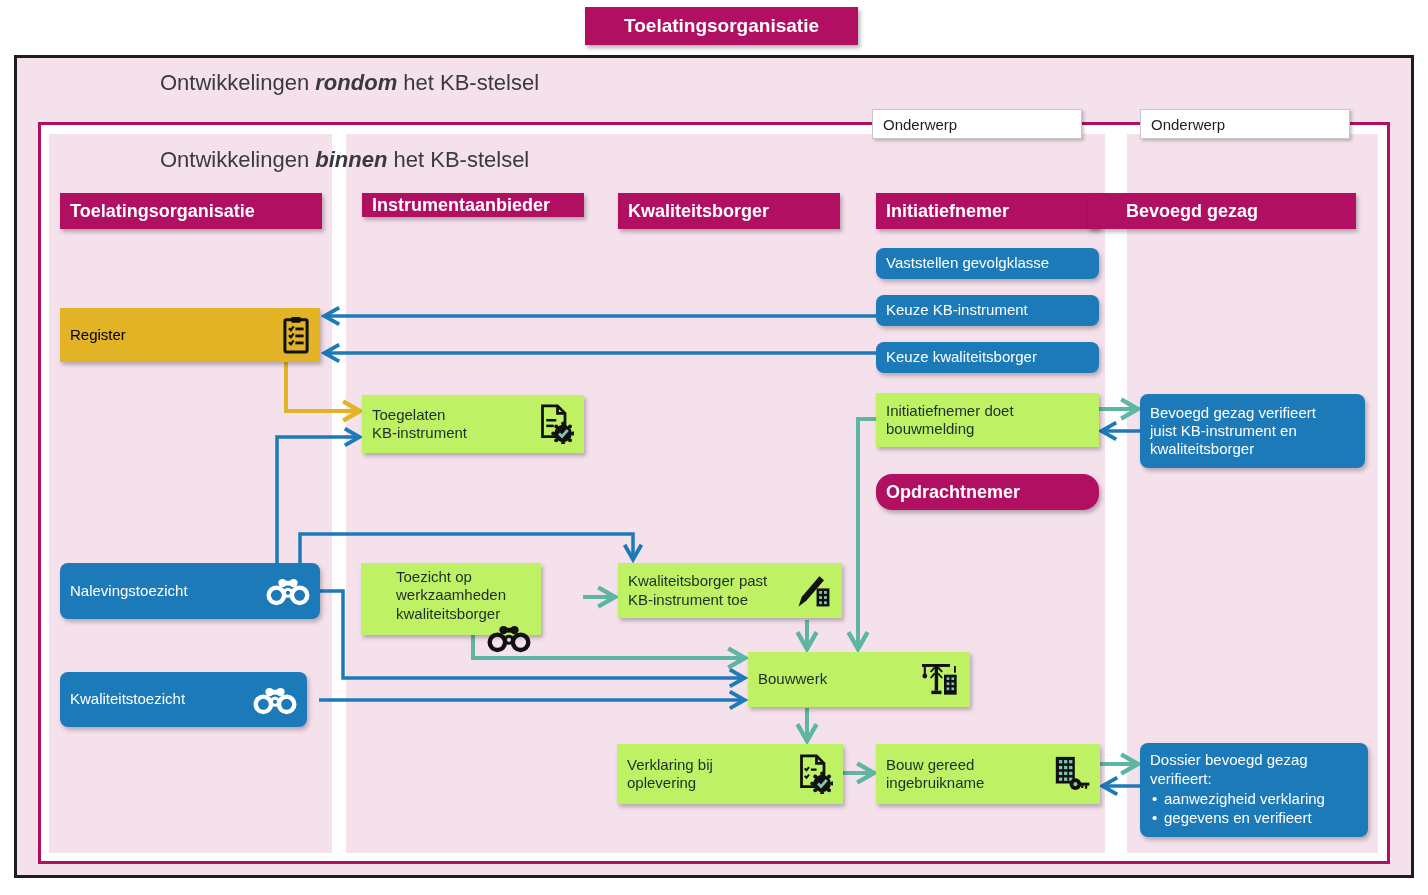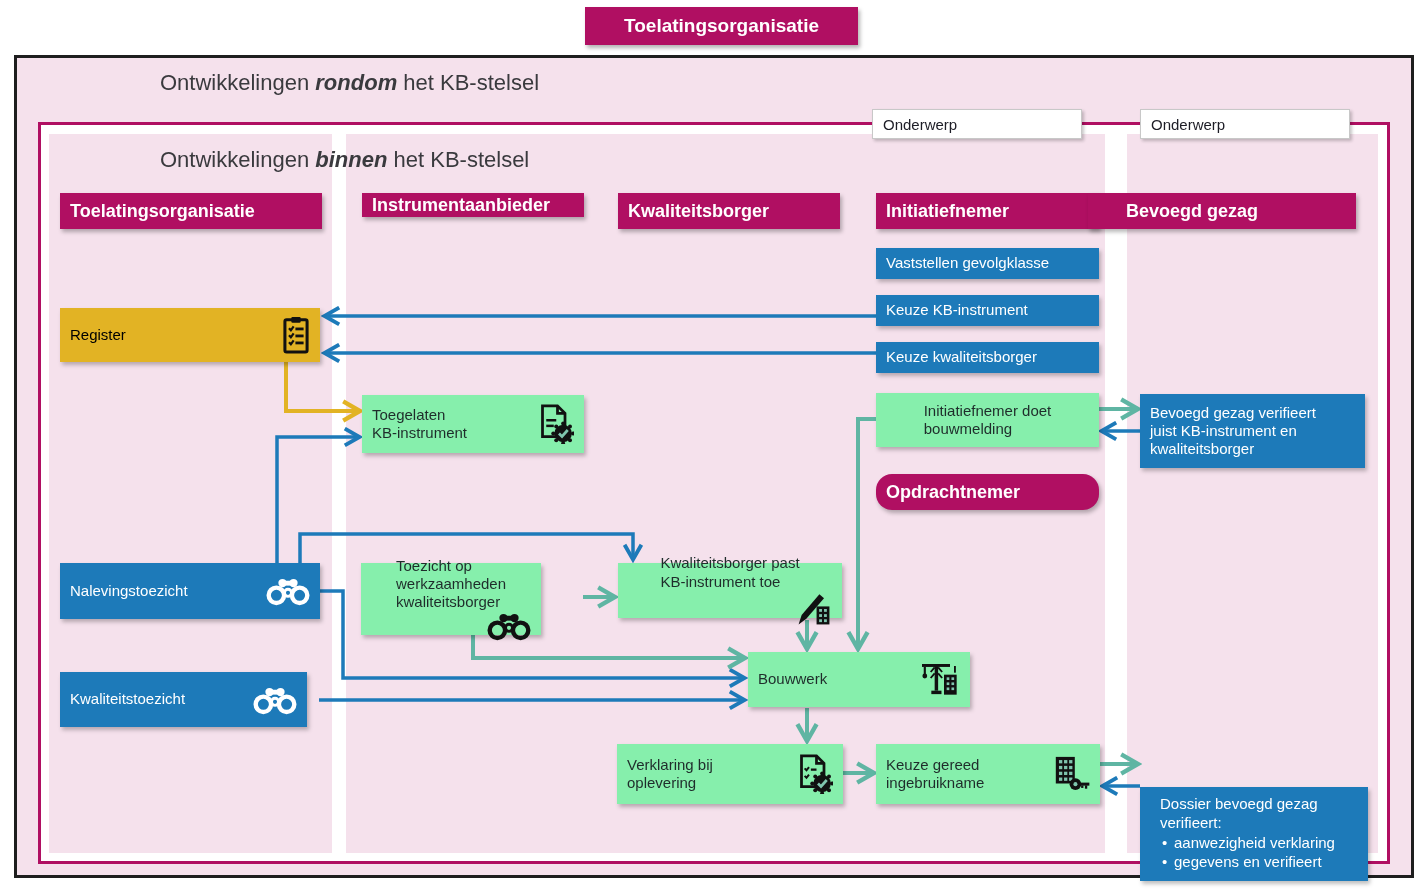--- a/index.html
+++ b/index.html
@@ -32,25 +32,25 @@
     display:flex; align-items:center; padding:0 10px;
     box-shadow:2px 3px 4px rgba(0,0,0,.28); z-index:3;
   }
 
   .node {
     display:flex; align-items:center; padding:5px 10px;
     box-shadow:2px 3px 4px rgba(0,0,0,.25); z-index:3; font-size:15px;
   }
   .node .lbl { white-space:pre-line; line-height:1.22; }
   .node .ic  { margin-left:auto; flex:0 0 auto; display:flex; align-items:center; }
-  .blue   { background:#1d7ab9; color:#ffffff; }
-  .green  { background:#86efac; color:#1f2d2b;justify-content:center; }
+  .blue   { background:#1d7ab9; color:#ffffff;border-radius:8px; }
+  .green  { background:#bef264; color:#1f2d2b; }
   .yellow { background:#e2b324; color:#000000; }
 
-  .dossier { display:block; padding:7px 20px; line-height:1.28;margin-top:44px; }
+  .dossier { display:block; padding:7px 10px; line-height:1.28; }
   .dossier .bullet { display:block; padding-left:14px; position:relative; }
   .dossier .bullet::before { content:"\2022"; position:absolute; left:2px; }
 
   svg.wires { position:absolute; left:0; top:0; z-index:2; pointer-events:none; }
 </style>
 </head>
 <body>
 
 <div class="page">
 
@@ -200,21 +200,21 @@
         <circle cx="13.5" cy="5.5" r="3.4" fill="currentColor"></circle>
         <circle cx="22.5" cy="5.5" r="3.4" fill="currentColor"></circle>
         <rect x="13.5" y="3.6" width="9" height="4" fill="currentColor"></rect>
         <circle cx="8.5" cy="15.5" r="6.3" fill="none" stroke="currentColor" stroke-width="3.6"></circle>
         <circle cx="27.5" cy="15.5" r="6.3" fill="none" stroke="currentColor" stroke-width="3.6"></circle>
         <circle cx="18" cy="13.5" r="2.9" fill="none" stroke="currentColor" stroke-width="2.4"></circle>
       </svg>
     </span>
   </div>
 
-  <div class="abs node green" style="left:618px; top:563px; width:224px; height:55px;flex-direction:column;">
+  <div class="abs node green" style="left:618px; top:563px; width:224px; height:55px;">
     <span class="lbl">Kwaliteitsborger past
 KB-instrument toe</span>
     <span class="ic">
       <svg width="36" height="36" viewBox="0 0 28 28">
         <polygon points="2,26 4.4,18.6 18.2,2.6 21.8,5.6 8,21.6 2,26" fill="#111"></polygon>
         <rect x="16" y="12" width="10" height="14" fill="#111"></rect>
         <g fill="#7fc5ae">
           <rect x="18" y="14" width="2.2" height="2.2"></rect>
             <rect x="21.8" y="14" width="2.2" height="2.2"></rect>
           <rect x="18" y="18" width="2.2" height="2.2"></rect>
@@ -287,21 +287,21 @@
             <circle cx="27" cy="18" r="1.6"></circle>
           <circle cx="16" cy="29" r="1.6"></circle>
             <circle cx="27" cy="29" r="1.6"></circle>
         </g>
         <polyline points="18.2,23.6 20.6,26 25.2,20.8" fill="none" stroke="#7fc5ae" stroke-width="2.2"></polyline>
       </svg>
     </span>
   </div>
 
   <div class="abs node green" style="left:876px; top:744px; width:224px; height:60px;">
-    <span class="lbl">Keuze gereed
+    <span class="lbl">Bouw gereed
 ingebruikname</span>
     <span class="ic">
       <svg width="38" height="38" viewBox="0 0 30 30">
         <rect x="3" y="1.5" width="15" height="21" fill="#111"></rect>
         <g fill="#7fc5ae">
           <rect x="5.5" y="4" width="2.6" height="2.6"></rect>
             <rect x="9.5" y="4" width="2.6" height="2.6"></rect>
             <rect x="13.5" y="4" width="2.6" height="2.6"></rect>
           <rect x="5.5" y="8.6" width="2.6" height="2.6"></rect>
             <rect x="9.5" y="8.6" width="2.6" height="2.6"></rect>

